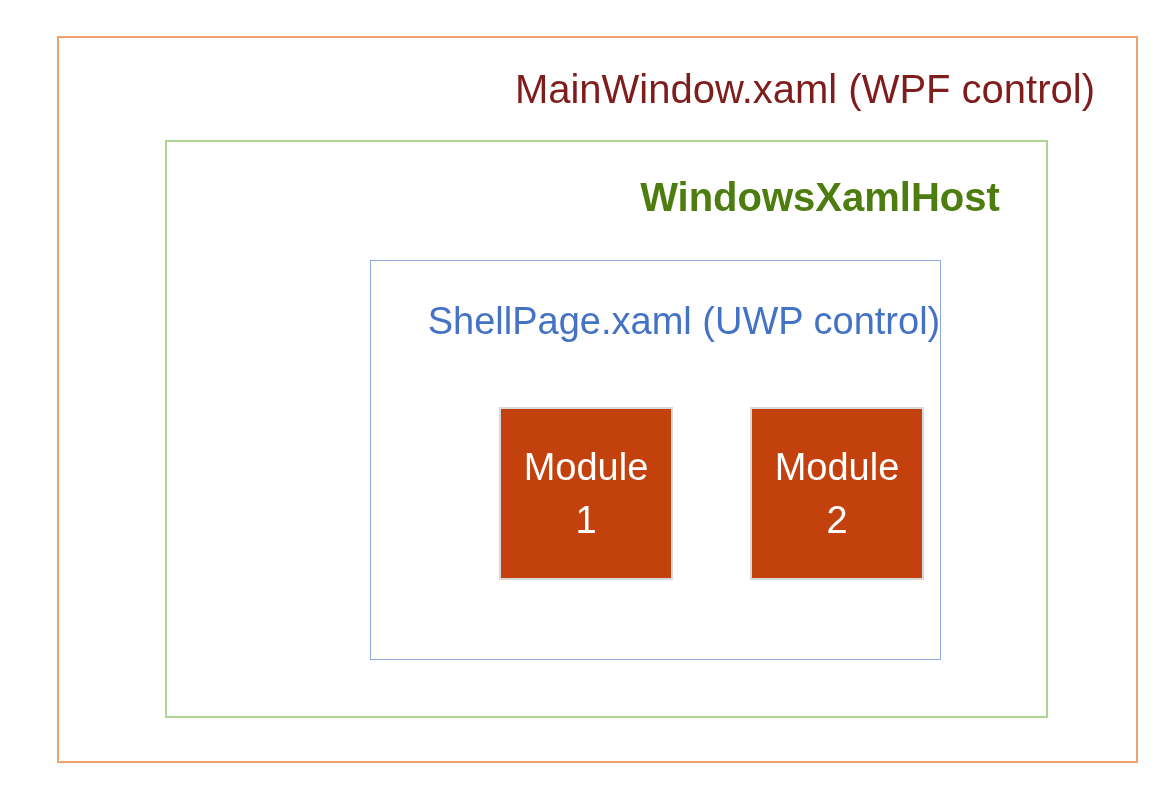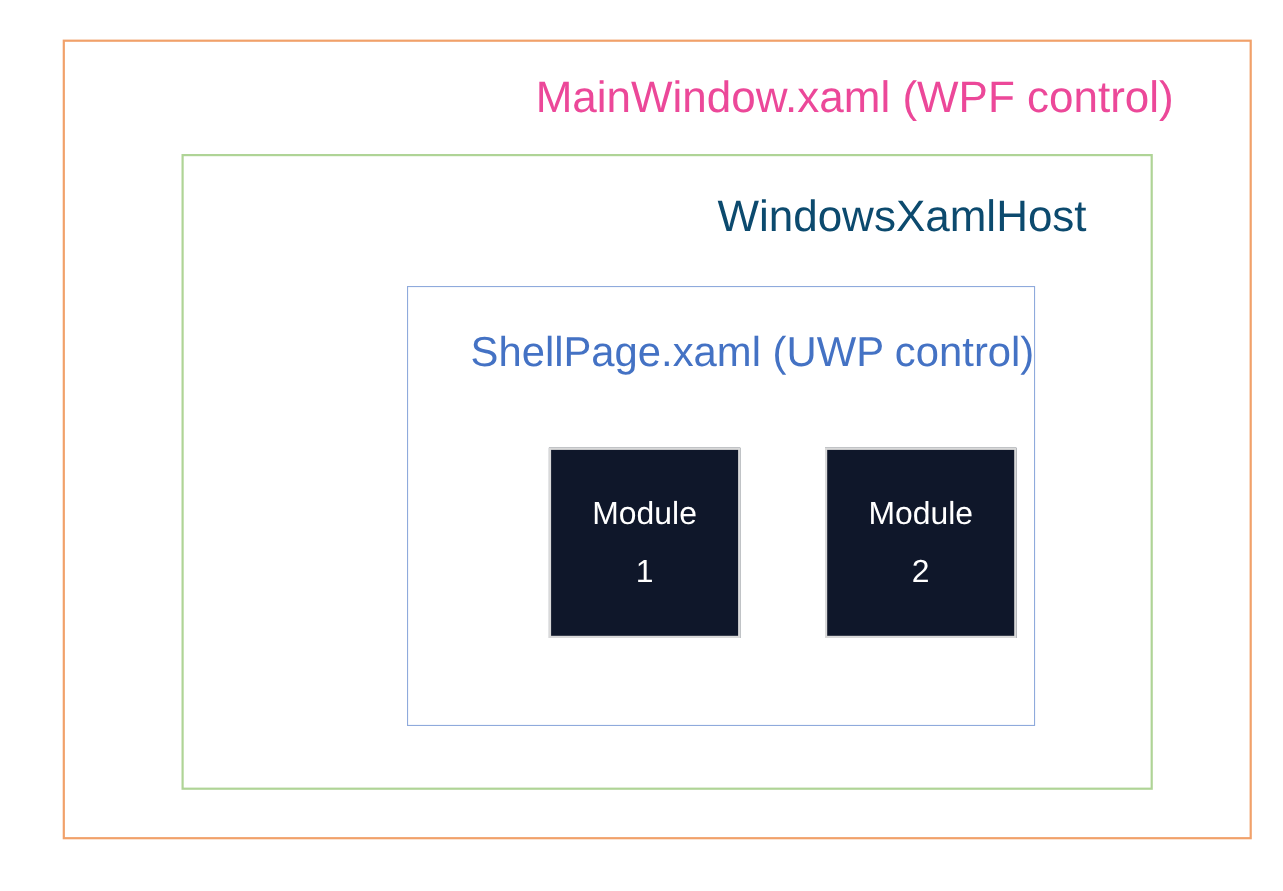--- a/index.html
+++ b/index.html
@@ -47,49 +47,51 @@
     position: absolute;
     text-align: center;
     white-space: nowrap;
     line-height: 46px;
     font-size: 40px;
   }
   .title-main {
     left: 400px;
     top: 28px;
     width: 636px;
-    color: #ec4899;
+    color: #7f1d1d;
+    text-align: right;
   }
   .title-host {
     left: 453px;
     top: 32px;
     width: 400px;
-    color: #0c4a6e;
+    color: #4d7c0f;
+    font-weight: bold;
   }
   .title-shell {
     left: 0;
     top: 37px;
     width: 626px;
     font-size: 38px;
     color: #4472c4;
   }
   .module {
     position: absolute;
     box-sizing: border-box;
     top: 146px;
     width: 174px;
     height: 173px;
-    background: #0f172a;
+    background: #c2410c;
     border: 2px solid #d9d9d9;
     color: #ffffff;
     display: flex;
     flex-direction: column;
     align-items: center;
     justify-content: center;
-    font-size: 29px;
+    font-size: 38px;
     line-height: 53px;
     text-align: center;
   }
   .module-1 { left: 128px; }
   .module-2 { left: 379px; }
 </style>
 </head>
 <body>
 
 <div class="canvas">

